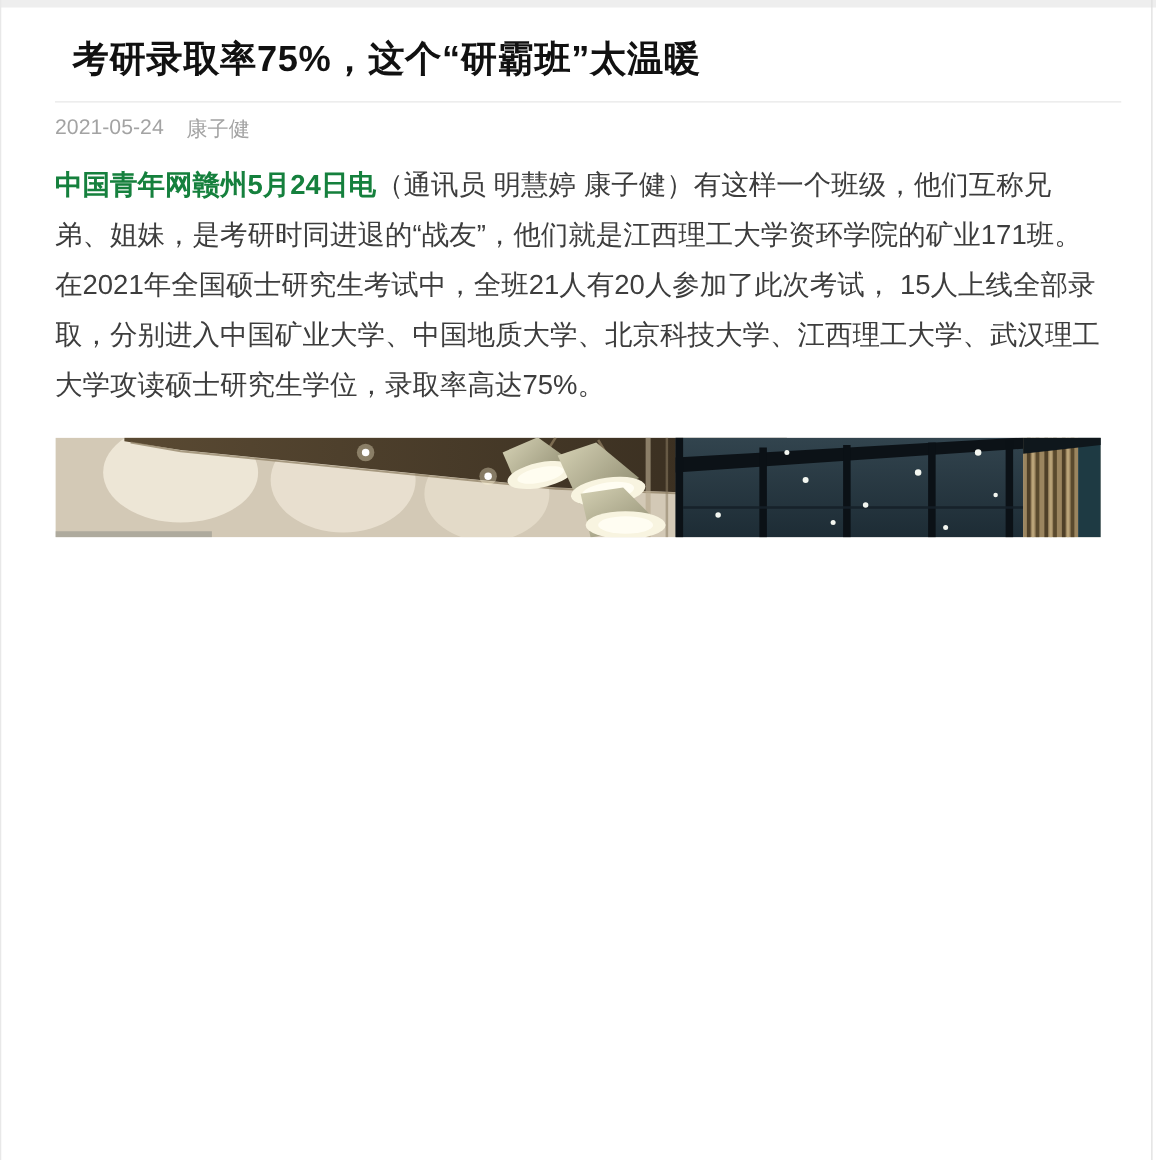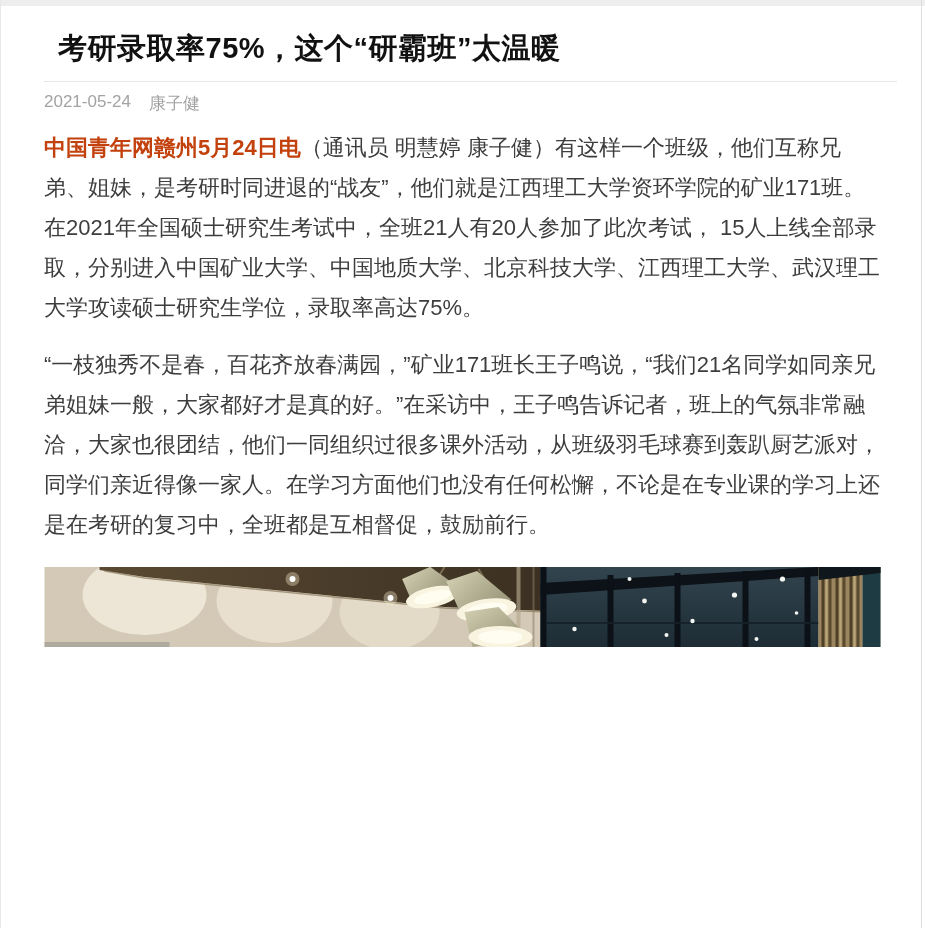--- a/index.html
+++ b/index.html
@@ -56,21 +56,21 @@
     color: #a3a3a3;
   }
   .article p {
     font-size: 22px;
     line-height: 40px;
     color: #3d3d3d;
     margin: 13px 0 17px 0;
   }
   .article .lead {
     font-weight: 700;
-    color: #c2410c;
+    color: #15803d;
   }
   figure.photo {
     margin: 22px 0 0 0;
     width: 837px;
     height: 80px;
     overflow: hidden;
     line-height: 0;
   }
 </style>
 </head>
@@ -88,21 +88,20 @@
 
   <div class="meta">
     <span>2021-05-24</span>
     <span>康子健</span>
   </div>
 
   <div class="article">
     <p><span class="lead">中国青年网赣州5月24日电</span><span>（通讯员 明慧婷 康子健）有这样一个班级，他们互称兄弟、姐妹，是考研时同进退的“战友”，他们就是江西理工大学资环学院的矿业171班。在2021年全国硕士研究生考试中，全班21人有20人参加了此次考试， 15人上线全部录取，分别进入中国矿业大学、中国地质大学、北京科技大学、江西理工大学、武汉理工大学攻读硕士研究生学位，录取率高达75%。</span></p>
 
 
-    <p>“一枝独秀不是春，百花齐放春满园，”矿业171班长王子鸣说，“我们21名同学如同亲兄弟姐妹一般，大家都好才是真的好。”在采访中，王子鸣告诉记者，班上的气氛非常融洽，大家也很团结，他们一同组织过很多课外活动，从班级羽毛球赛到轰趴厨艺派对，同学们亲近得像一家人。在学习方面他们也没有任何松懈，不论是在专业课的学习上还是在考研的复习中，全班都是互相督促，鼓励前行。</p>
 
   </div>
 
   <figure class="photo">
     <svg width="837" height="80" viewBox="0 0 836 80" xmlns="http://www.w3.org/2000/svg">
       <defs>
         <linearGradient id="wallGrad" x1="0" y1="0" x2="0" y2="1">
           <stop offset="0" stop-color="#cfc3ad"></stop>
           <stop offset="1" stop-color="#ddd3c1"></stop>
         </linearGradient>

